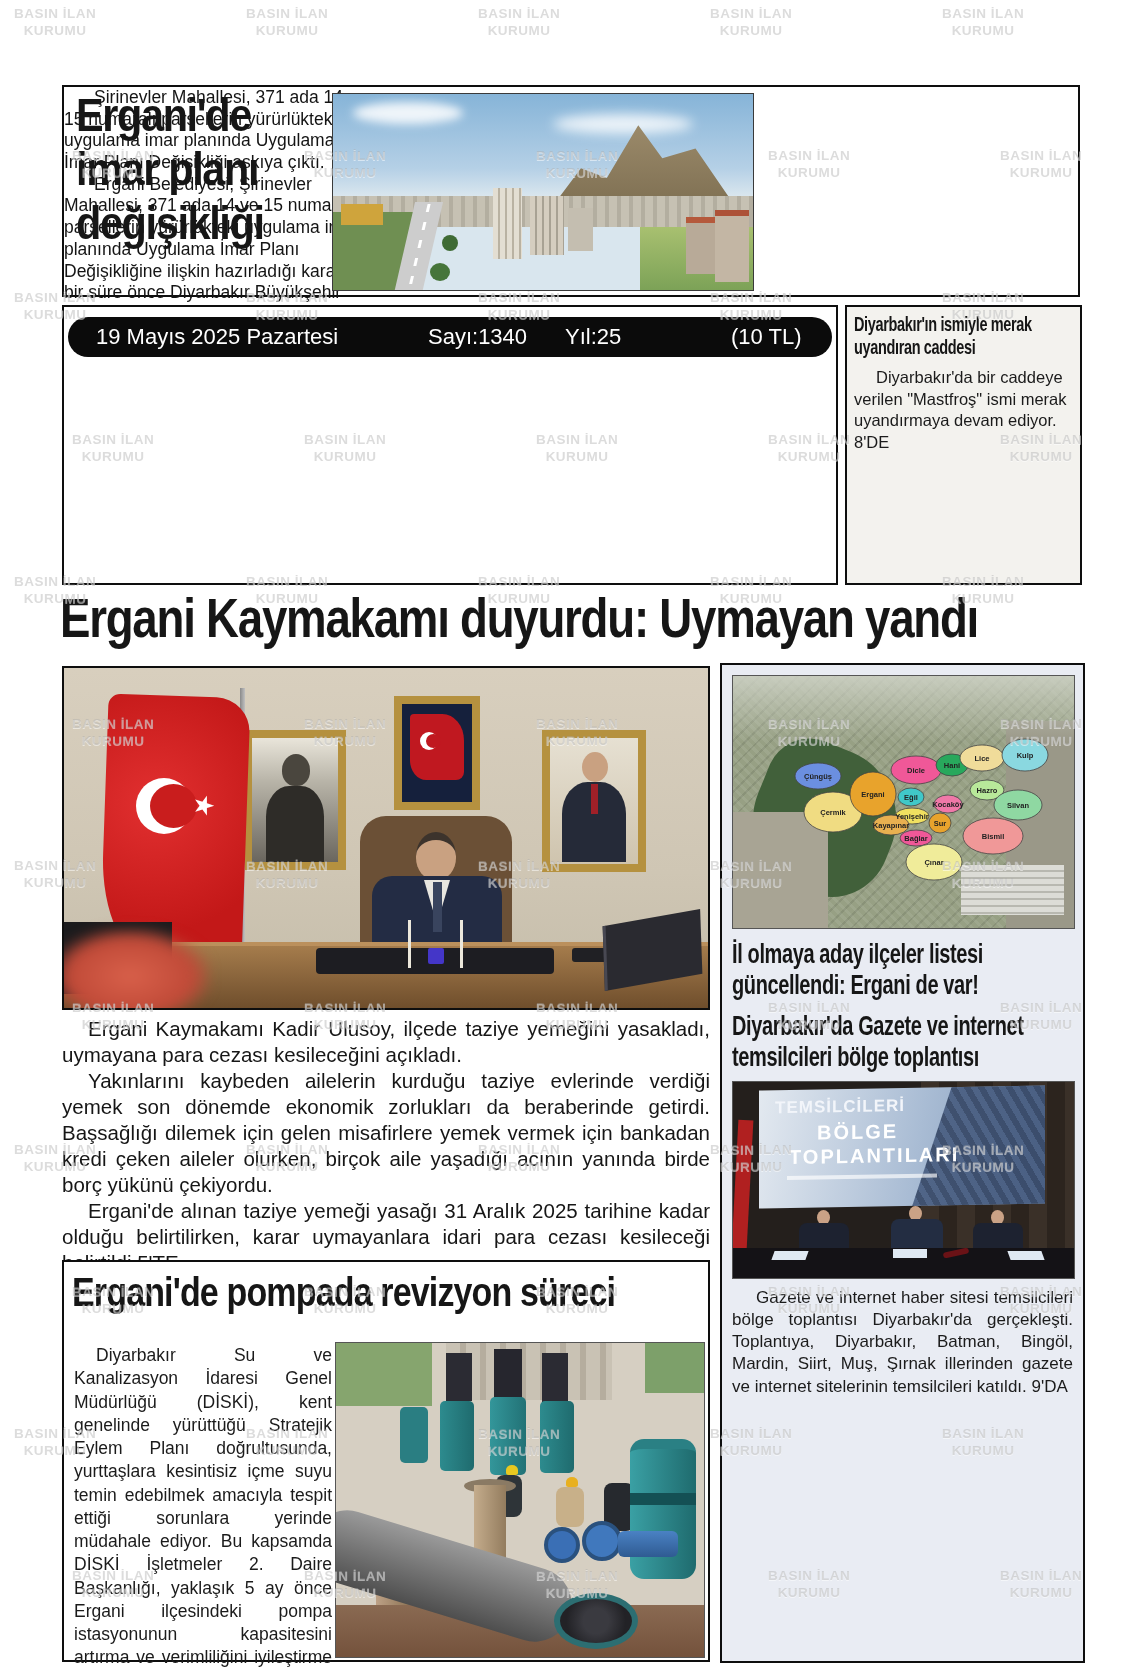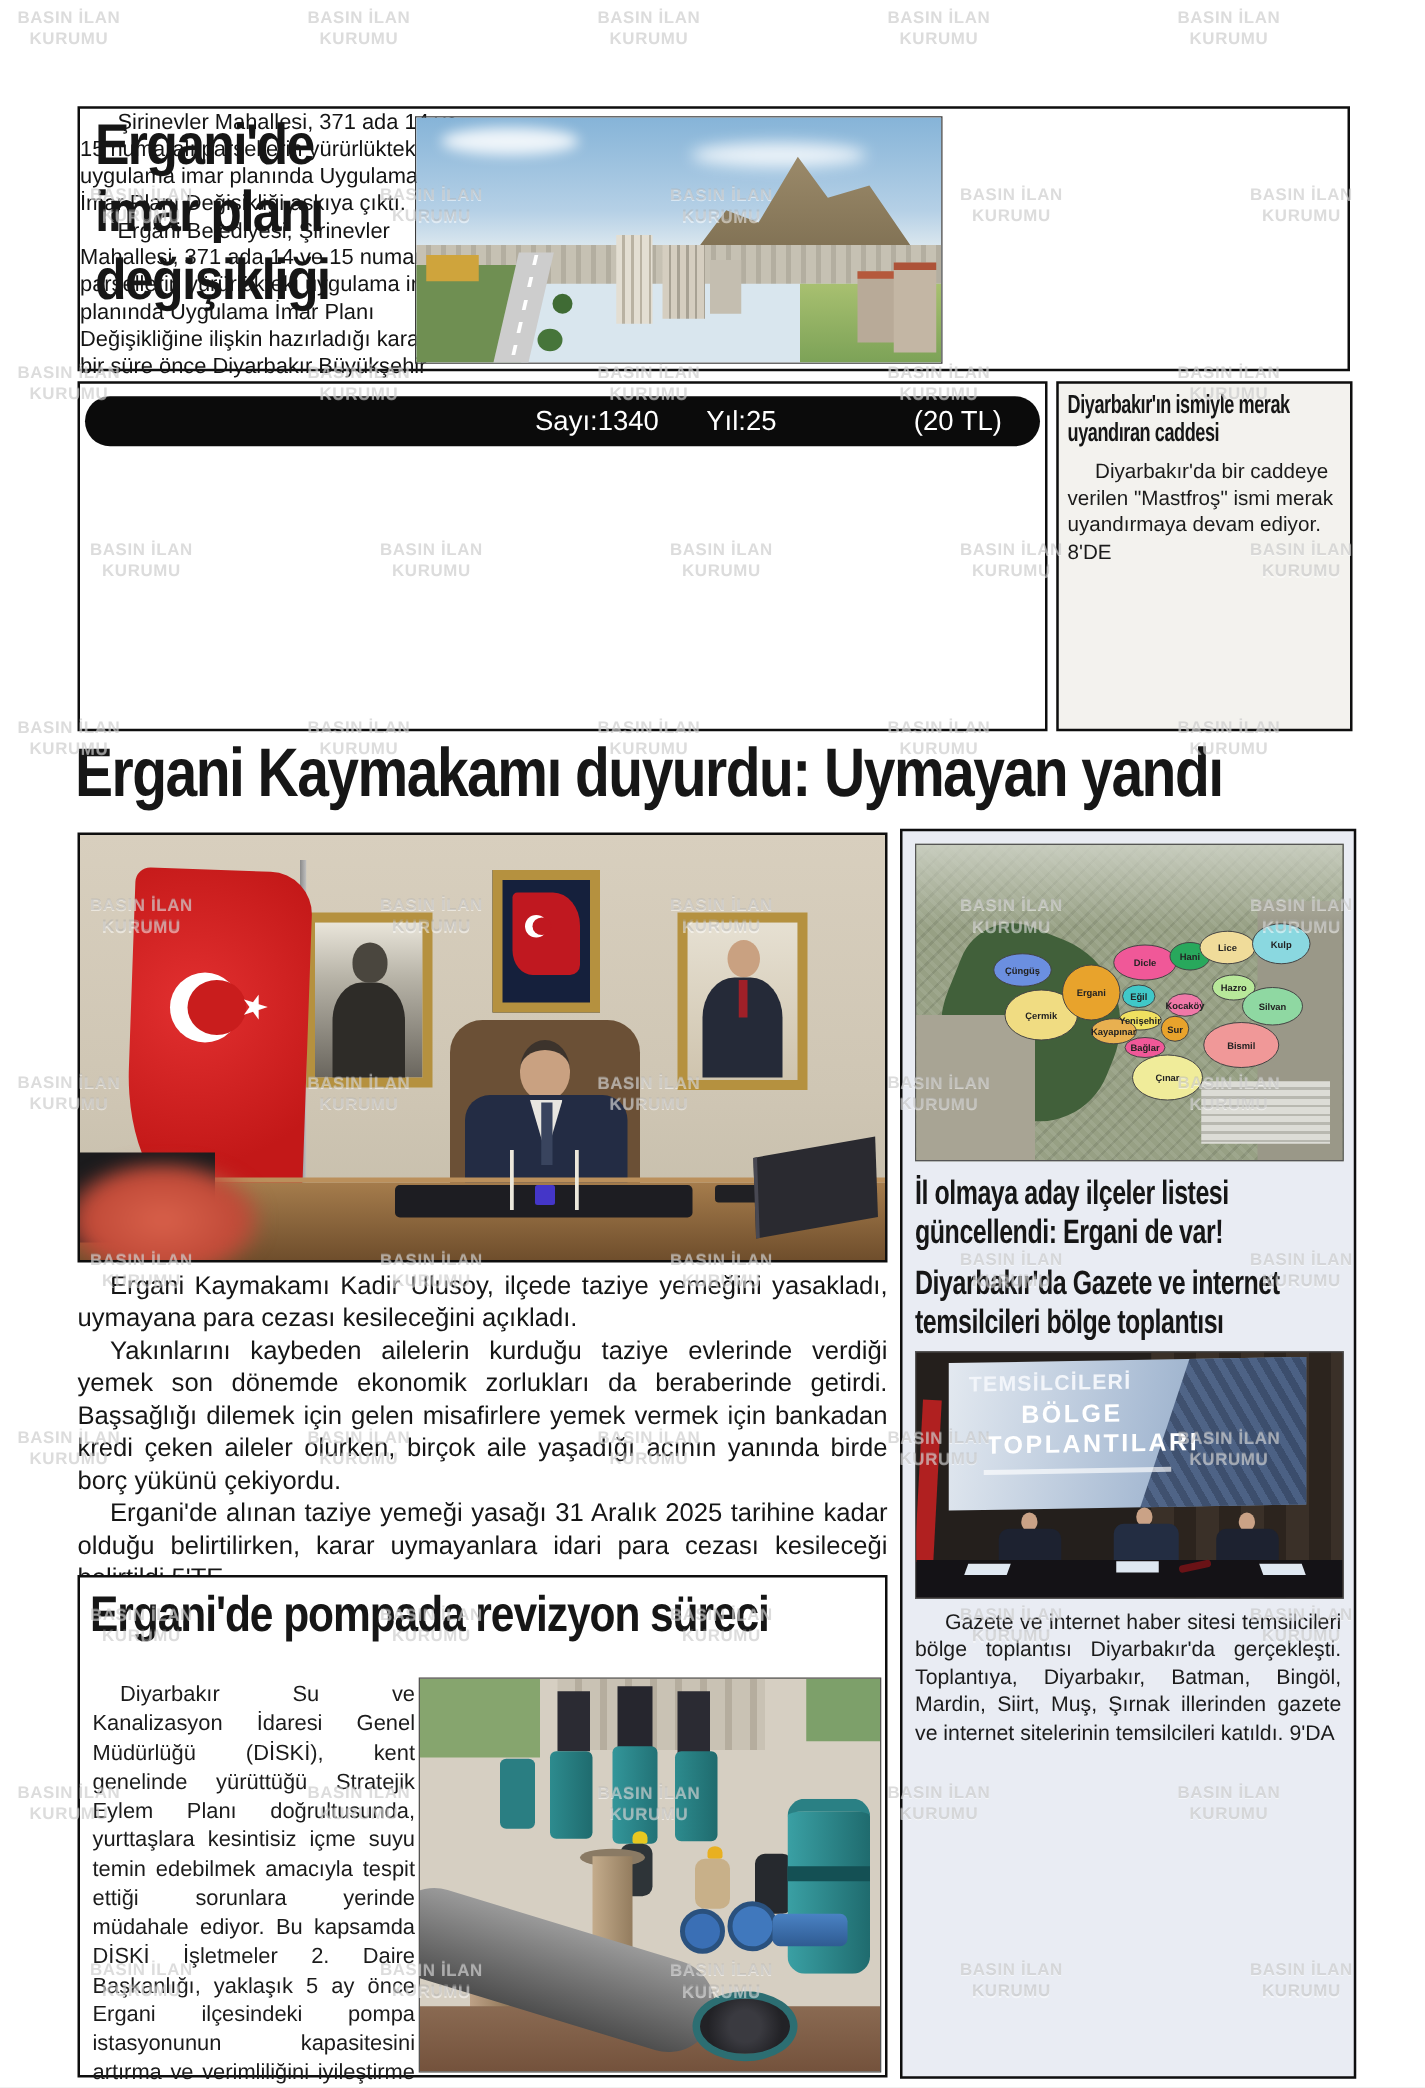--- a/index.html
+++ b/index.html
@@ -88,23 +88,24 @@
     </div>
 
     <div id="top-text">
       <p>Şirinevler Mahallesi, 371 ada 14 ve 15 numaralı parsellerin yürürlükteki uygulama imar planında Uygulama İmar Planı Değişikliği askıya çıktı.</p>
       <p>Ergani Belediyesi, Şirinevler Mahallesi, 371 ada 14 ve 15 numaralı parsellerin yürürlükteki uygulama imar planında Uygulama İmar Planı Değişikliğine ilişkin hazırladığı kararaı bir süre önce Diyarbakır Büyükşehir Belediyesine sundu. 6'DA</p>
     </div>
   </div>
 
   <div id="masthead" class="box">
     <div id="date-pill">
+      <span style="left:28px">19 Mayıs 2025 Pazartesi</span>
       <span style="left:360px">Sayı:1340</span>
       <span style="left:497px">Yıl:25</span>
-      <span style="left:663px">(20 TL)</span>
+      <span style="left:663px">(10 TL)</span>
     </div>
   </div>
 
   <div id="cadde-box" class="box">
     <div id="cadde-headline" class="pre">Diyarbakır'ın ismiyle merak
 uyandıran caddesi</div>
     <div id="cadde-body">Diyarbakır'da bir caddeye verilen "Mastfroş" ismi merak uyandırmaya devam ediyor. 8'DE</div>
   </div>
 
   <div id="main-headline" class="abs cond">Ergani Kaymakamı duyurdu: Uymayan yandı</div>

